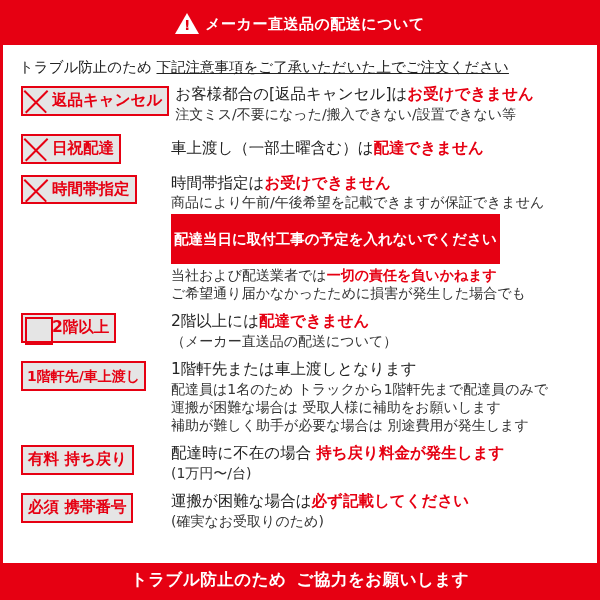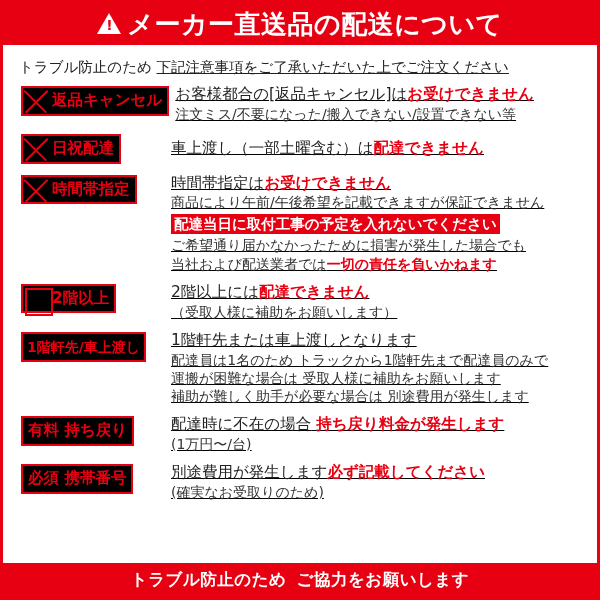--- a/index.html
+++ b/index.html
@@ -43,21 +43,21 @@
     position: absolute;
     left: 0; top: 5px;
     width: 24px;
     text-align: center;
     font-size: 14px;
     font-weight: bold;
     line-height: 15px;
     color: #e60012;
   }
   .header-title {
-    font-size: 26px;
+    font-size: 15px;
     font-weight: bold;
     letter-spacing: 0.5px;
     white-space: nowrap;
   }
   
   .subheader {
     padding: 13px 0 7px 16px;
     font-size: 14.5px;
     color: #222;
     white-space: nowrap;
@@ -78,21 +78,21 @@
     padding-top: 2px;
   }
   .tag {
     position: relative;
     border: 2.5px solid #e60012;
     color: #e60012;
     font-weight: bold;
     font-size: 15.5px;
     line-height: 1;
     padding: 5px 5px;
-    background: #000000;
+    background: #e5e5e5;
     white-space: nowrap;
     display: inline-block;
   }
   .tag.small { font-size: 14px; padding: 6px 4px; }
   
   .tag.cross::before,
   .tag.cross::after {
     content: "";
     position: absolute;
     left: 2px; top: 2px;
@@ -108,41 +108,40 @@
     content: "";
     position: absolute;
     left: 2px; top: 2px;
     width: 24px; height: 24px;
     border: 2px solid #e60012;
   }
   .textcell {
     flex: 1 1 auto;
     padding-left: 6px;
     padding-top: 1px;
-    text-decoration: underline;
   }
   .line {
     font-size: 15.5px;
     color: #222;
     line-height: 1.28;
     white-space: nowrap;
   }
   .line.sub {
     font-size: 14px;
     color: #333;
     line-height: 1.3;
   }
   .red { color: #e60012; font-weight: bold; }
   .redbar {
     display: inline-block;
     background: #e60012;
     color: #ffffff;
     font-weight: bold;
     font-size: 14.5px;
-    padding: 1px 3px;
+    padding: 16px 3px;
     line-height: 1.25;
   }
   .redstrong { color: #e60012; font-weight: bold; }
   
   .footer {
     position: absolute;
     left: 0; right: 0; bottom: 0;
     height: 34px;
     background: #e60012;
     color: #ffffff;
@@ -207,38 +206,38 @@
         <div class="line">
           <span>時間帯指定は</span><span class="red">お受けできません</span>
         </div>
         <div class="line sub">
           <span>商品により午前/午後希望を記載できますが保証できません</span>
         </div>
         <div class="line" style="margin:2px 0 2px 0;">
           <span class="redbar">配達当日に取付工事の予定を入れないでください</span>
         </div>
         <div class="line sub">
+          <span>当社および配送業者では</span><span class="redstrong">一切の責任を負いかねます</span>
+        </div>
+        <div class="line sub">
           <span>ご希望通り届かなかったために損害が発生した場合でも</span>
         </div>
-        <div class="line sub">
-          <span>当社および配送業者では</span><span class="redstrong">一切の責任を負いかねます</span>
-        </div>
       </div>
     </div>
 
     <div class="row">
       <div class="tagcell">
         <span class="tag boxed2">2階以上</span>
       </div>
       <div class="textcell">
         <div class="line">
           <span>2階以上には</span><span class="red">配達できません</span>
         </div>
         <div class="line sub">
-          <span>（受取人様に補助をお願いします）</span>
+          <span>（メーカー直送品の配送について）</span>
         </div>
       </div>
     </div>
 
     <div class="row">
       <div class="tagcell">
         <span class="tag small">1階軒先/車上渡し</span>
       </div>
       <div class="textcell">
         <div class="line">
@@ -270,21 +269,21 @@
         </div>
       </div>
     </div>
 
     <div class="row">
       <div class="tagcell">
         <span class="tag">必須 携帯番号</span>
       </div>
       <div class="textcell">
         <div class="line">
-          <span>別途費用が発生します</span><span class="red">必ず記載してください</span>
+          <span>運搬が困難な場合は</span><span class="red">必ず記載してください</span>
         </div>
         <div class="line sub">
           <span>(確実なお受取りのため)</span>
         </div>
       </div>
     </div>
 
   </div>
 
   <div class="footer">

